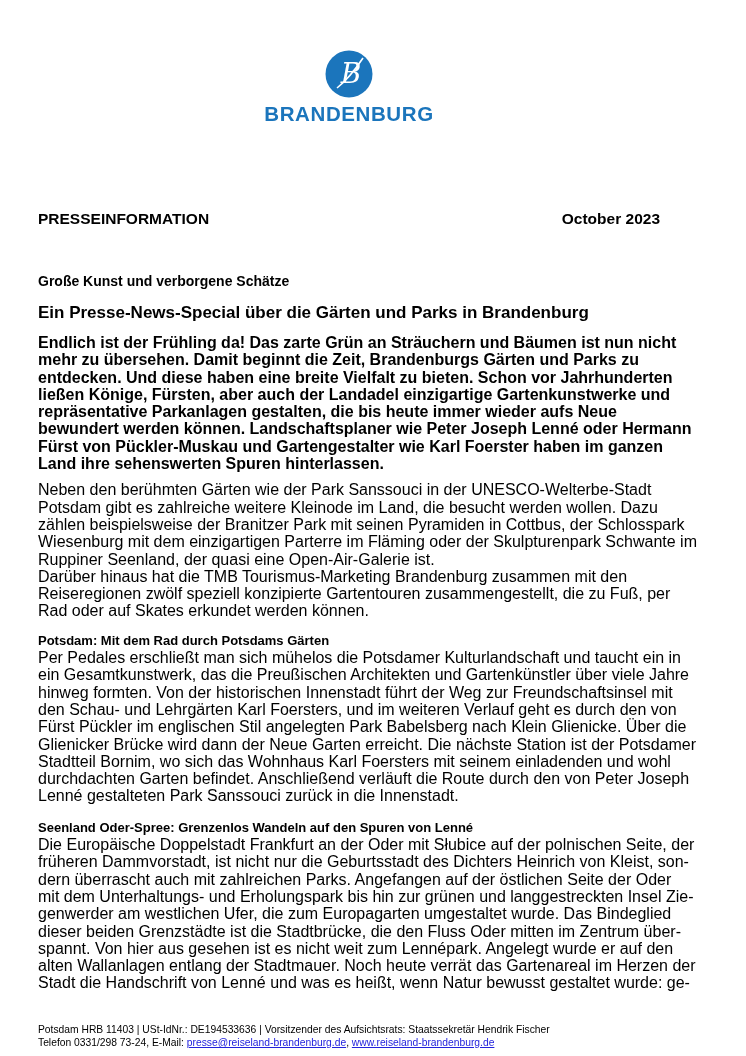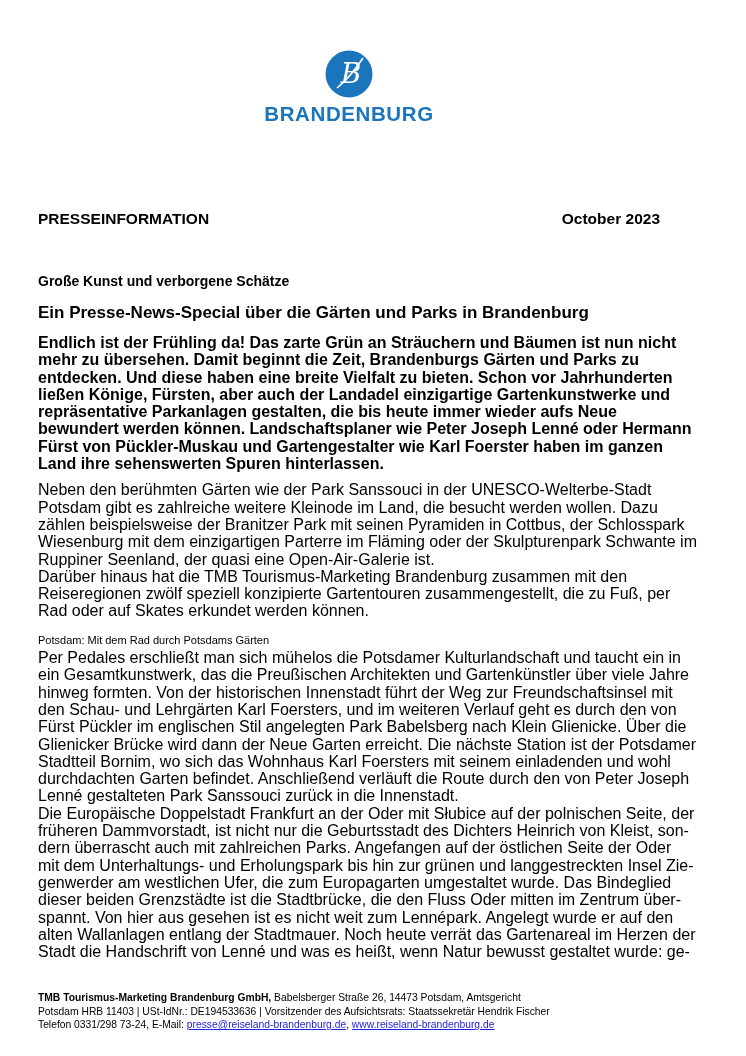--- a/index.html
+++ b/index.html
@@ -49,22 +49,22 @@
   .lines {
     white-space: pre;
     font-size: 16px;
     line-height: 17.3px;
     margin: 0;
   }
   .lead { margin-top: 13px; font-weight: bold; }
   .para { margin-top: 9px; }
   .section-heading {
     margin: 12px 0 0 0;
-    font-size: 11px;
-    font-weight: normal;
+    font-size: 13px;
+    font-weight: bold;
     line-height: 17.3px;
   }
   .section-2 .section-heading { margin-top: 14px; }
   .footer {
     margin-top: 31px;
     font-size: 10.3px;
     line-height: 13.4px;
     color: #000000;
   }
   .footer-line { white-space: nowrap; }
@@ -119,34 +119,32 @@
 hinweg formten. Von der historischen Innenstadt führt der Weg zur Freundschaftsinsel mit
 den Schau- und Lehrgärten Karl Foersters, und im weiteren Verlauf geht es durch den von
 Fürst Pückler im englischen Stil angelegten Park Babelsberg nach Klein Glienicke. Über die
 Glienicker Brücke wird dann der Neue Garten erreicht. Die nächste Station ist der Potsdamer
 Stadtteil Bornim, wo sich das Wohnhaus Karl Foersters mit seinem einladenden und wohl
 durchdachten Garten befindet. Anschließend verläuft die Route durch den von Peter Joseph
 Lenné gestalteten Park Sanssouci zurück in die Innenstadt.</p>
   </section>
 
   <section class="section-2">
+    <h3 class="section-heading">Seenland Oder-Spree: Grenzenlos Wandeln auf den Spuren von Lenné</h3>
     <p class="lines">Die Europäische Doppelstadt Frankfurt an der Oder mit Słubice auf der polnischen Seite, der
 früheren Dammvorstadt, ist nicht nur die Geburtsstadt des Dichters Heinrich von Kleist, son-
 dern überrascht auch mit zahlreichen Parks. Angefangen auf der östlichen Seite der Oder
 mit dem Unterhaltungs- und Erholungspark bis hin zur grünen und langgestreckten Insel Zie-
 genwerder am westlichen Ufer, die zum Europagarten umgestaltet wurde. Das Bindeglied
 dieser beiden Grenzstädte ist die Stadtbrücke, die den Fluss Oder mitten im Zentrum über-
 spannt. Von hier aus gesehen ist es nicht weit zum Lennépark. Angelegt wurde er auf den
 alten Wallanlagen entlang der Stadtmauer. Noch heute verrät das Gartenareal im Herzen der
 Stadt die Handschrift von Lenné und was es heißt, wenn Natur bewusst gestaltet wurde: ge-</p>
   </section>
 
   <div class="footer">
-    <div class="footer-line">
-      <b>TMB Tourismus-Marketing Brandenburg GmbH,</b><span> Babelsberger Straße 26, 14473 Potsdam, Amtsgericht</span>
-    </div>
     <div class="footer-line">Potsdam HRB 11403 | USt-IdNr.: DE194533636 | Vorsitzender des Aufsichtsrats: Staatssekretär Hendrik Fischer</div>
     <div class="footer-line">
       <span>Telefon 0331/298 73-24, E-Mail: </span><a href="#">presse@reiseland-brandenburg.de</a><span>, </span><a href="#">www.reiseland-brandenburg.de</a>
     </div>
   </div>
 
 </div>
 
 </body></html>

